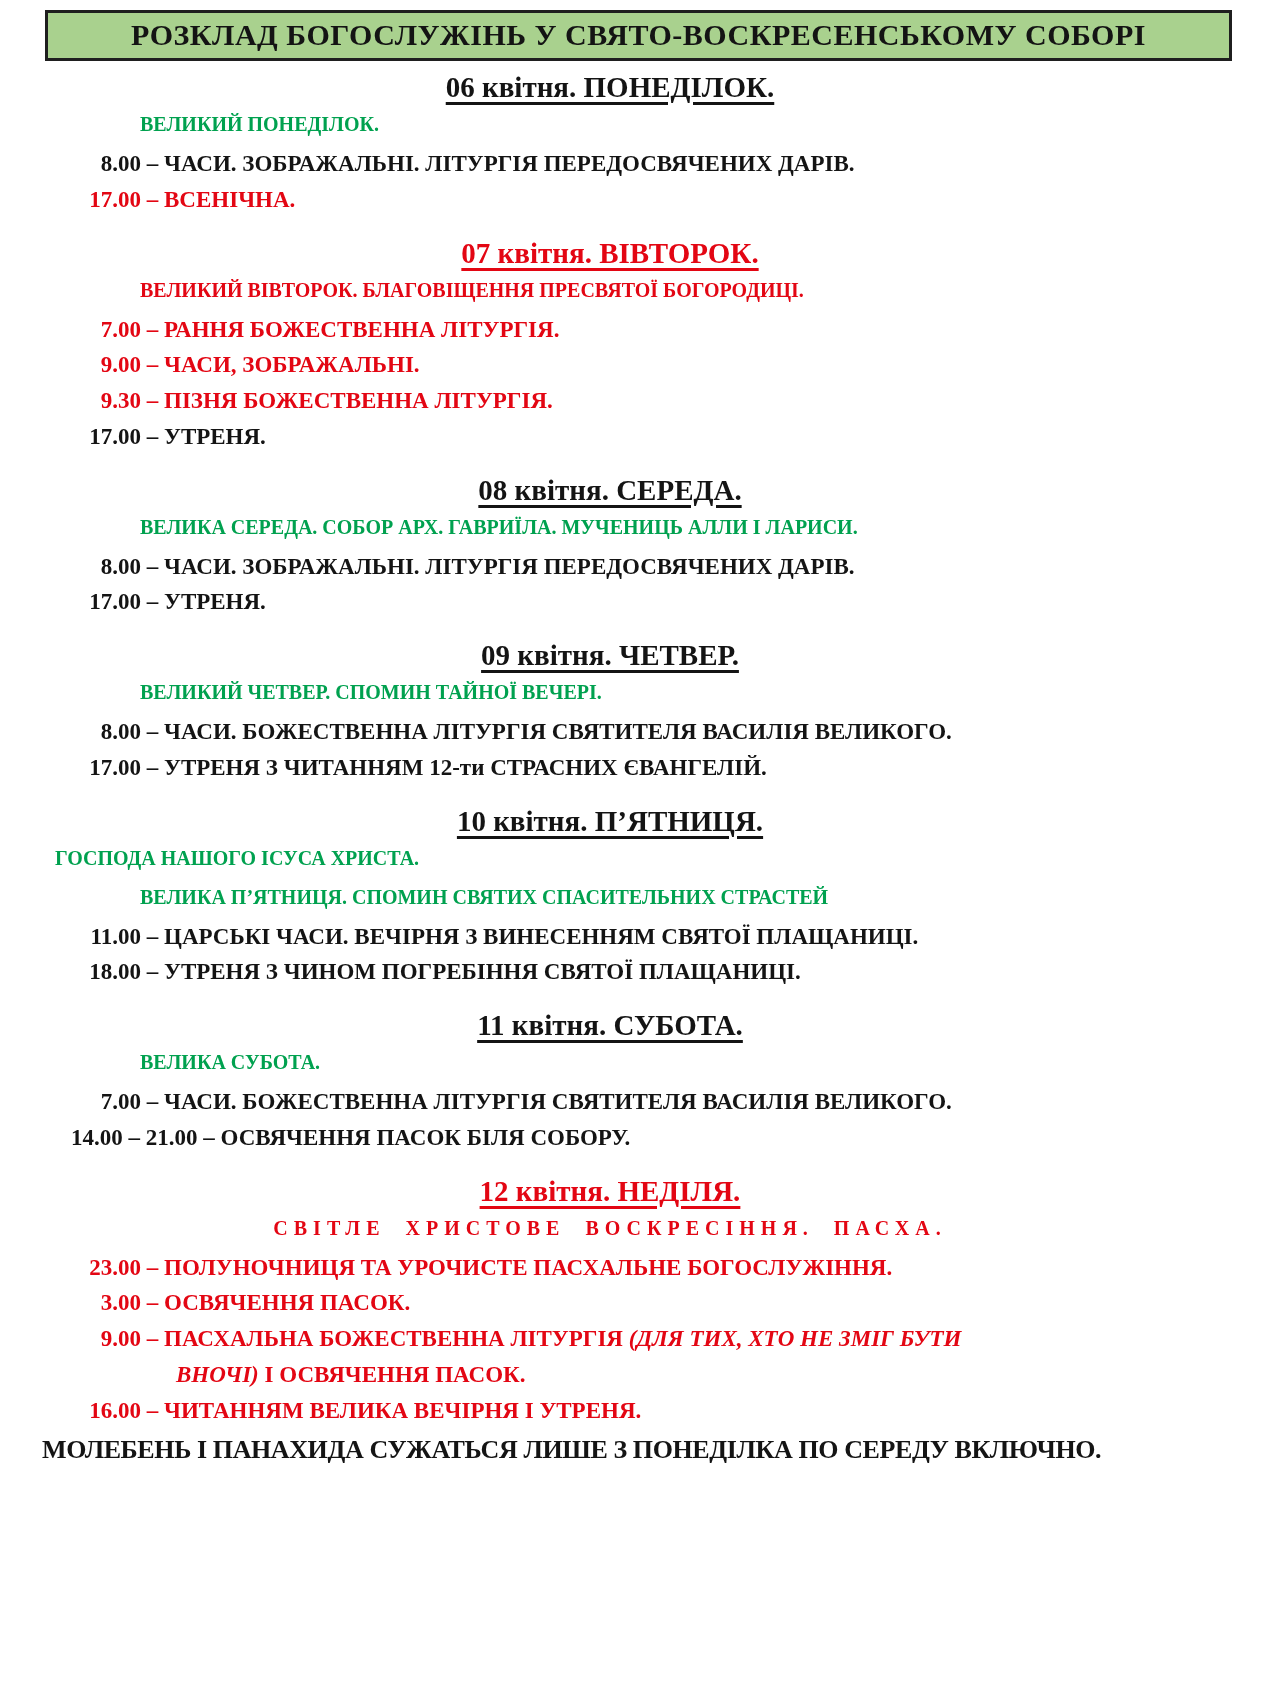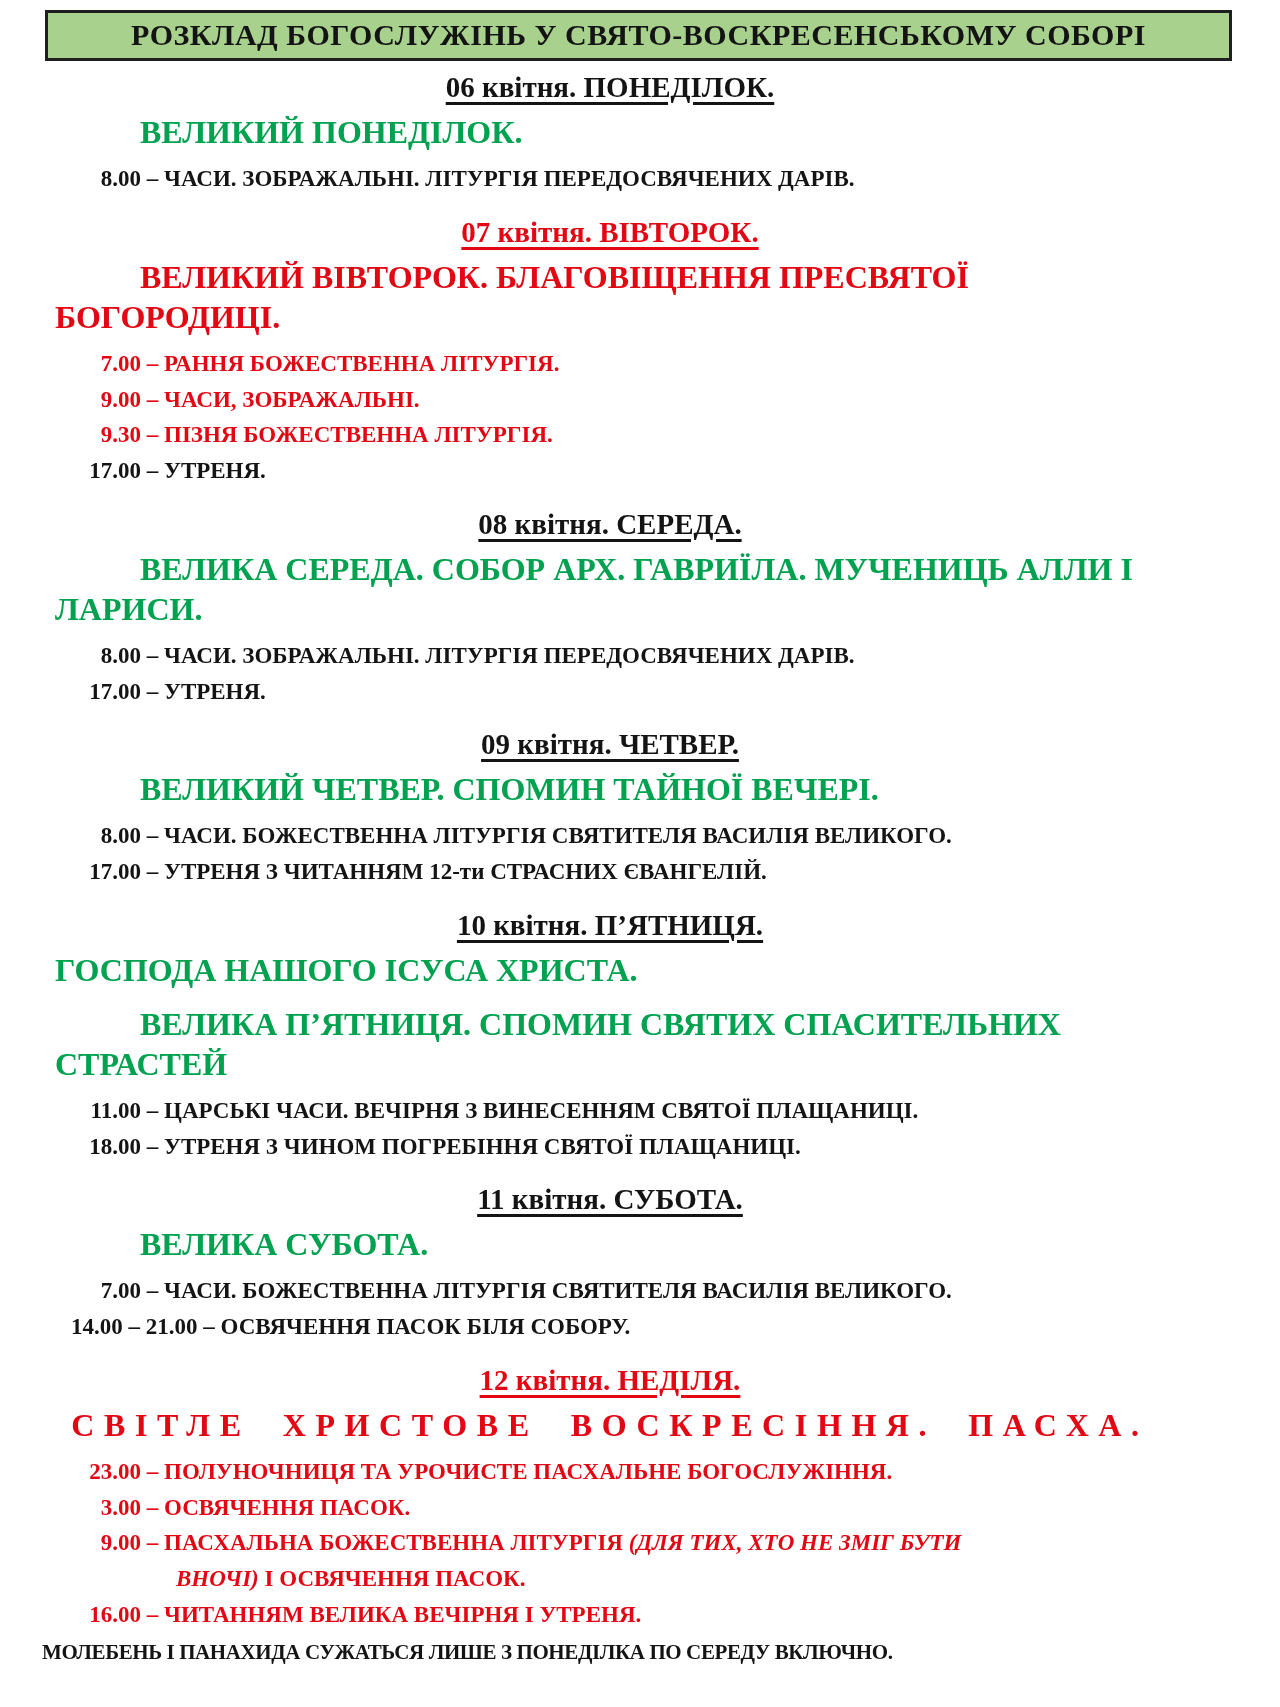--- a/index.html
+++ b/index.html
@@ -30,59 +30,60 @@
     text-align:center;
     font-size:29px;
     margin:24px 0 8px 0;
     font-weight:bold;
     text-decoration:underline;
     text-decoration-thickness:2.5px;
     text-underline-offset:5px;
   }
   .day-section:first-child .date-heading{margin-top:10px;}
   .subtitle{
-    font-size:32px;
+    font-size:20px;
     margin:4px 0 14px 0;
     text-indent:85px;
     line-height:1.25;
   }
   .subtitle.no-indent{text-indent:0;margin-top:0;}
   .subtitle.centered{text-indent:0;text-align:center;}
   .subtitle.spaced{letter-spacing:0.30em;word-spacing:0.45em;}
   .svc-line{
     font-size:23px;
     line-height:1.12;
     margin:10px 16px;
   }
   .time{display:inline-block;min-width:70px;text-align:right;}
   .svc-line.indent{padding-left:100px;}
   .svc-line.cont{padding-left:105px;margin-top:4px;}
   .italic{font-style:italic;}
   .black{color:var(--ink);}
   .red{color:var(--red);}
   .green{color:var(--green);}
   .footer-note{
-    font-size:21px;
+    font-size:26px;
     margin:12px 0 16px -13px;
     letter-spacing:-0.4px;
     white-space:nowrap;
   }
 </style>
 </head>
 <body>
 
 <div class="title-bar">
   <span>РОЗКЛАД БОГОСЛУЖІНЬ У СВЯТО-ВОСКРЕСЕНСЬКОМУ СОБОРІ</span>
 </div>
 
 <div class="content">
     <section class="day-section">
       <h2 class="date-heading black">06 квітня. ПОНЕДІЛОК.</h2>
       <p class="subtitle green">ВЕЛИКИЙ ПОНЕДІЛОК.</p>
       <p class="svc-line black"><span class="time">8.00</span><span class="dash"> – </span><span class="seg">ЧАСИ. ЗОБРАЖАЛЬНІ. ЛІТУРГІЯ ПЕРЕДОСВЯЧЕНИХ ДАРІВ.</span></p>
+      <p class="svc-line red"><span class="time">17.00</span><span class="dash"> – </span><span class="seg">ВСЕНІЧНА.</span></p>
     </section>
     <section class="day-section">
       <h2 class="date-heading red">07 квітня. ВІВТОРОК.</h2>
       <p class="subtitle red">ВЕЛИКИЙ ВІВТОРОК. БЛАГОВІЩЕННЯ ПРЕСВЯТОЇ БОГОРОДИЦІ.</p>
       <p class="svc-line red"><span class="time">7.00</span><span class="dash"> – </span><span class="seg">РАННЯ БОЖЕСТВЕННА ЛІТУРГІЯ.</span></p>
       <p class="svc-line red"><span class="time">9.00</span><span class="dash"> – </span><span class="seg">ЧАСИ, ЗОБРАЖАЛЬНІ.</span></p>
       <p class="svc-line red"><span class="time">9.30</span><span class="dash"> – </span><span class="seg">ПІЗНЯ БОЖЕСТВЕННА ЛІТУРГІЯ.</span></p>
       <p class="svc-line black"><span class="time">17.00</span><span class="dash"> – </span><span class="seg">УТРЕНЯ.</span></p>
     </section>
     <section class="day-section">

